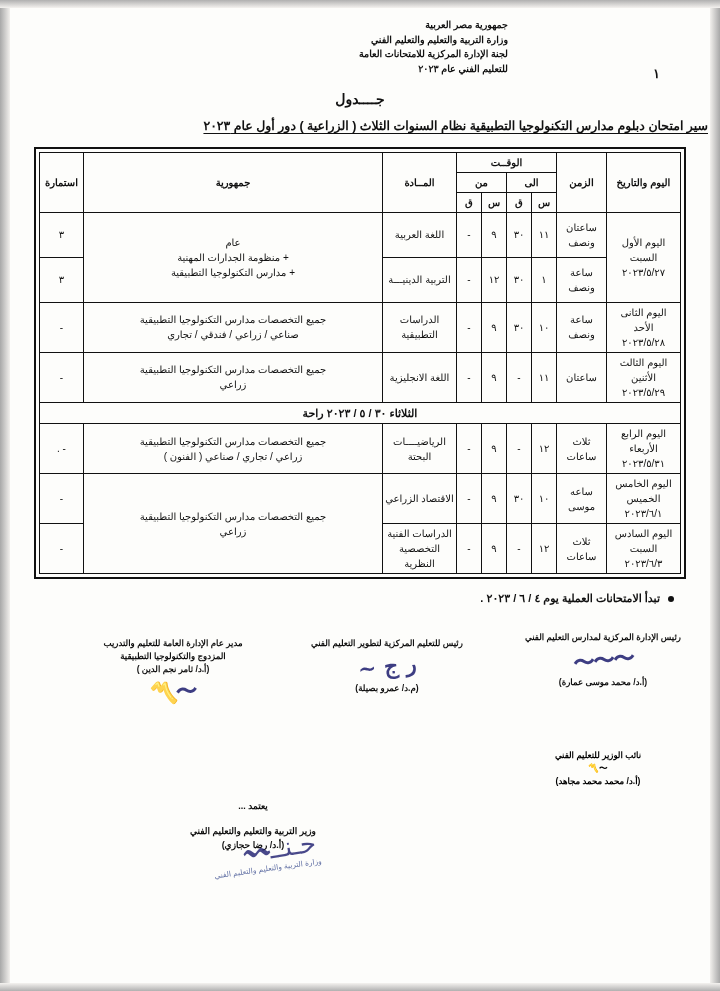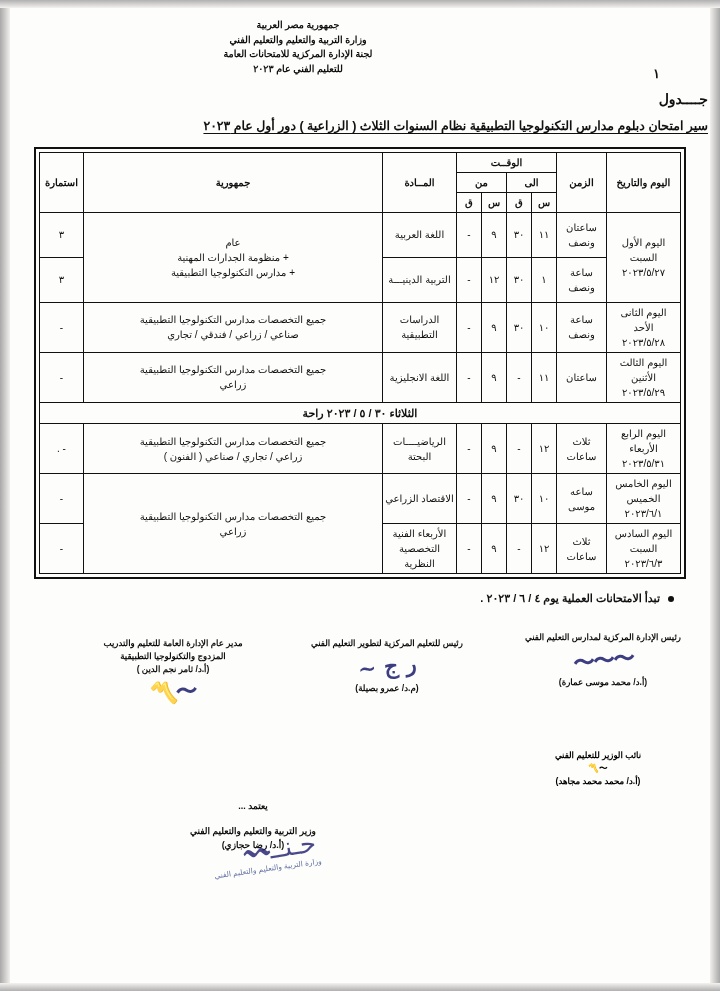--- a/index.html
+++ b/index.html
@@ -32,38 +32,38 @@
   .content {
     position: absolute;
     left: 12px;
     top: 8px;
     width: 696px;
     height: 975px;
   }
 
   
   .ministry {
-    text-align: center;
     margin: 10px auto 0 auto;
     width: 420px;
     margin-right: 200px;
     font-size: 9.5px;
     font-weight: bold;
     line-height: 1.55;
     color: #111;
   }
   .page-number {
     position: absolute;
     right: 48px;
     top: 58px;
     font-size: 13px;
     font-weight: bold;
     color: #111;
   }
   .doc-title {
+    text-align: center;
     font-size: 14px;
     font-weight: bold;
     letter-spacing: 4px;
     margin-top: 14px;
     color: #111;
   }
   .doc-subtitle {
     text-align: right;
     font-size: 12.5px;
     font-weight: bold;
@@ -357,21 +357,21 @@
           <tr class="tall">
             <td style="white-space:pre-line">اليوم السادس
 السبت
 ٢٠٢٣/٦/٣</td>
             <td style="white-space:pre-line">ثلاث
 ساعات</td>
             <td>١٢</td>
             <td>-</td>
             <td>٩</td>
             <td>-</td>
-            <td style="white-space:pre-line">الأربعاء الفنية
+            <td style="white-space:pre-line">الدراسات الفنية
 التخصصية النظرية</td>
             <td>-</td>
           </tr>
         </tbody>
       </table>
     </div>
 
     <div class="note">
       <span class="bullet"></span><span>تبدأ الامتحانات العملية يوم ٤ / ٦ / ٢٠٢٣ .</span>
     </div>

